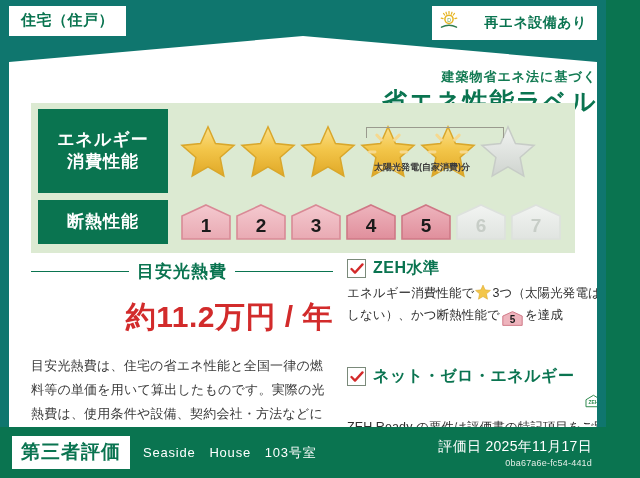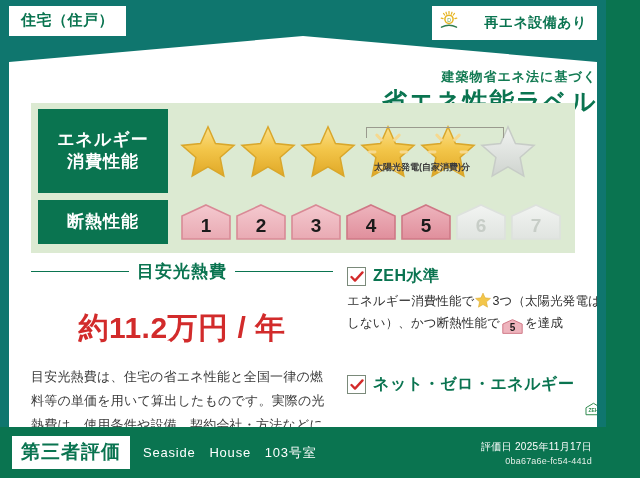--- a/index.html
+++ b/index.html
@@ -105,31 +105,31 @@
   .col-right{flex:1;padding-left:14px;}
 
   .cost-head{
     display:flex;align-items:center;gap:8px;margin-top:2px;
   }
   .cost-head .rule{flex:1;height:1px;background:#0a7450;}
   .cost-head .t{
     color:#0a7450;font-size:17px;font-weight:bold;letter-spacing:1px;white-space:nowrap;
   }
   .cost-amount{
-    text-align:center;color:#d22b2b;
+    text-align:right;color:#d22b2b;
     font-size:30px;font-weight:bold;letter-spacing:0.5px;
-    margin-top:25px;
+    margin-top:14px;
   }
   .cost-note{
     margin-top:16px;color:#3a3a3a;font-size:13px;line-height:1.85;
     letter-spacing:0.2px;
   }
 
   .zeh-block + .zeh-block{margin-top:14px;}
-  .zeh-head{display:flex;align-items:center;gap:7px;margin-top:8px;}
+  .zeh-head{display:flex;align-items:center;gap:7px;}
   .chk{
     width:17px;height:17px;border:1.5px solid #7a8a7a;background:#fff;
     display:flex;align-items:center;justify-content:center;flex:none;
   }
   .chk svg{display:block;}
   .zeh-title{color:#0a7450;font-size:16px;font-weight:bold;letter-spacing:.5px;white-space:nowrap;}
   .zeh-body{
     margin-top:4px;color:#2e2e2e;font-size:12.5px;line-height:1.75;letter-spacing:.1px;
   }
   .inline-star{vertical-align:-3px;margin:0 1px;}
@@ -155,21 +155,21 @@
     margin-left:12px;background:#ffffff;
     padding:3px 9px 4px 9px;display:flex;align-items:center;gap:7px;
     white-space:nowrap;
   }
   .bels-chip .t1{color:#0a7450;font-size:19px;font-weight:bold;letter-spacing:1px;}
   .bels-chip .t2{color:#1a7a3f;font-size:23px;font-weight:bold;letter-spacing:0px;}
   .bldg{color:#ffffff;font-size:13px;margin-left:13px;letter-spacing:.8px;white-space:nowrap;}
   .eval{
     margin-left:auto;margin-right:14px;text-align:right;color:#ffffff;
   }
-  .eval .d{font-size:10px;letter-spacing:.3px;padding-left:22px;}
+  .eval .d{font-size:14px;letter-spacing:.3px;padding-left:22px;}
   .eval .id{font-size:9px;letter-spacing:.2px;margin-top:2px;color:#e3eee7;}
 </style>
 </head>
 <body>
 
 <div class="label-root">
 
   <div class="top-chip">住宅（住戸）</div>
 
   <div class="reene-chip">

